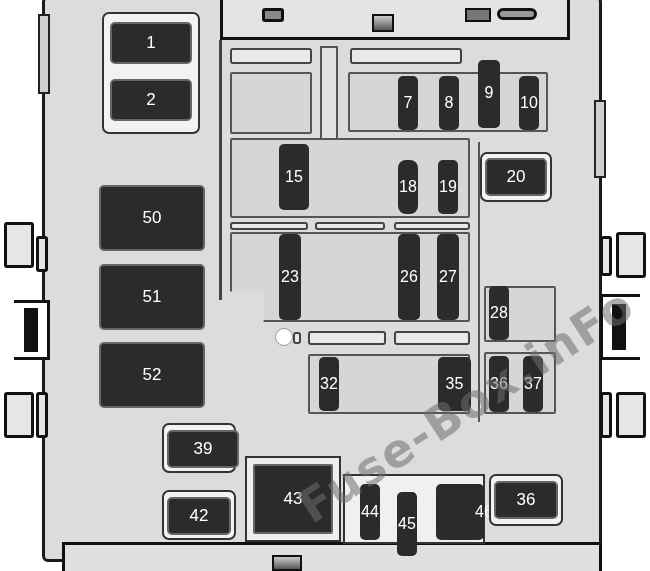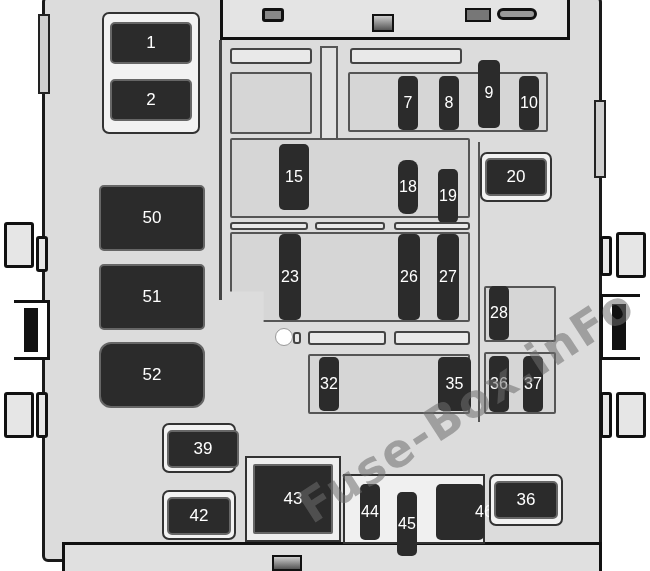--- a/index.html
+++ b/index.html
@@ -46,41 +46,41 @@
 
 <div class="abs" style="left:62px; top:542px; width:540px; height:40px; border:3px solid #111; border-bottom:none; background:#e0e0e0;"></div>
 <div class="abs" style="left:272px; top:555px; width:30px; height:16px; background:linear-gradient(#ccc,#555); border:2px solid #111;"></div>
 
 <div class="abs frame" style="left:102px; top:12px; width:98px; height:122px;"></div>
 <div class="abs fuse relay" style="left:110px; top:22px; width:82px; height:42px;">1</div>
 <div class="abs fuse relay" style="left:110px; top:79px; width:82px; height:42px;">2</div>
 
 <div class="abs fuse relay" style="left:99px; top:185px; width:106px; height:66px;">50</div>
 <div class="abs fuse relay" style="left:99px; top:264px; width:106px; height:66px;">51</div>
-<div class="abs fuse relay" style="left:99px; top:342px; width:106px; height:66px;border-radius:12px;">52</div>
+<div class="abs fuse relay" style="left:99px; top:342px; width:106px; height:66px;">52</div>
 
 <div class="abs" style="left:219px; top:40px; width:3px; height:260px; background:#444;"></div>
 
 <div class="abs slot" style="left:230px; top:48px; width:82px; height:16px;"></div>
 <div class="abs slot" style="left:350px; top:48px; width:112px; height:16px;"></div>
 <div class="abs panel" style="left:230px; top:72px; width:82px; height:62px;"></div>
 <div class="abs" style="left:320px; top:46px; width:18px; height:94px; background:#e2e2e2; border:2px solid #555;"></div>
 
 <div class="abs panel" style="left:348px; top:72px; width:200px; height:60px;"></div>
 <div class="abs fuse mini" style="left:398px; top:76px; width:20px; height:54px;">7</div>
 <div class="abs fuse mini" style="left:439px; top:76px; width:20px; height:54px;">8</div>
 <div class="abs fuse mini" style="left:478px; top:60px; width:22px; height:68px; align-items:flex-start; padding-top:24px;">9</div>
 <div class="abs fuse mini" style="left:519px; top:76px; width:20px; height:54px;">10</div>
 
 <div class="abs slot" style="left:350px; top:141px; width:120px; height:8px;"></div>
 
 <div class="abs panel" style="left:230px; top:138px; width:240px; height:80px;"></div>
 <div class="abs fuse mini" style="left:279px; top:144px; width:30px; height:66px;">15</div>
 <div class="abs fuse mini" style="left:398px; top:160px; width:20px; height:54px;border-radius:8px;">18</div>
-<div class="abs fuse mini" style="left:438px; top:160px; width:20px; height:54px;margin-top:9px;">19</div>
+<div class="abs fuse mini" style="left:438px; top:160px; width:20px; height:54px;">19</div>
 
 <div class="abs frame" style="left:480px; top:152px; width:72px; height:50px;"></div>
 <div class="abs fuse relay" style="left:485px; top:158px; width:62px; height:38px;">20</div>
 <div class="abs" style="left:478px; top:142px; width:2px; height:280px; background:#555;"></div>
 
 <div class="abs slot" style="left:230px; top:222px; width:78px; height:8px;"></div>
 <div class="abs slot" style="left:315px; top:222px; width:70px; height:8px;"></div>
 <div class="abs slot" style="left:394px; top:222px; width:76px; height:8px;"></div>
 
 <div class="abs panel" style="left:230px; top:232px; width:240px; height:90px; clip-path:polygon(0 0,100% 0,100% 100%,14% 100%,14% 66%,0 66%);"></div>

